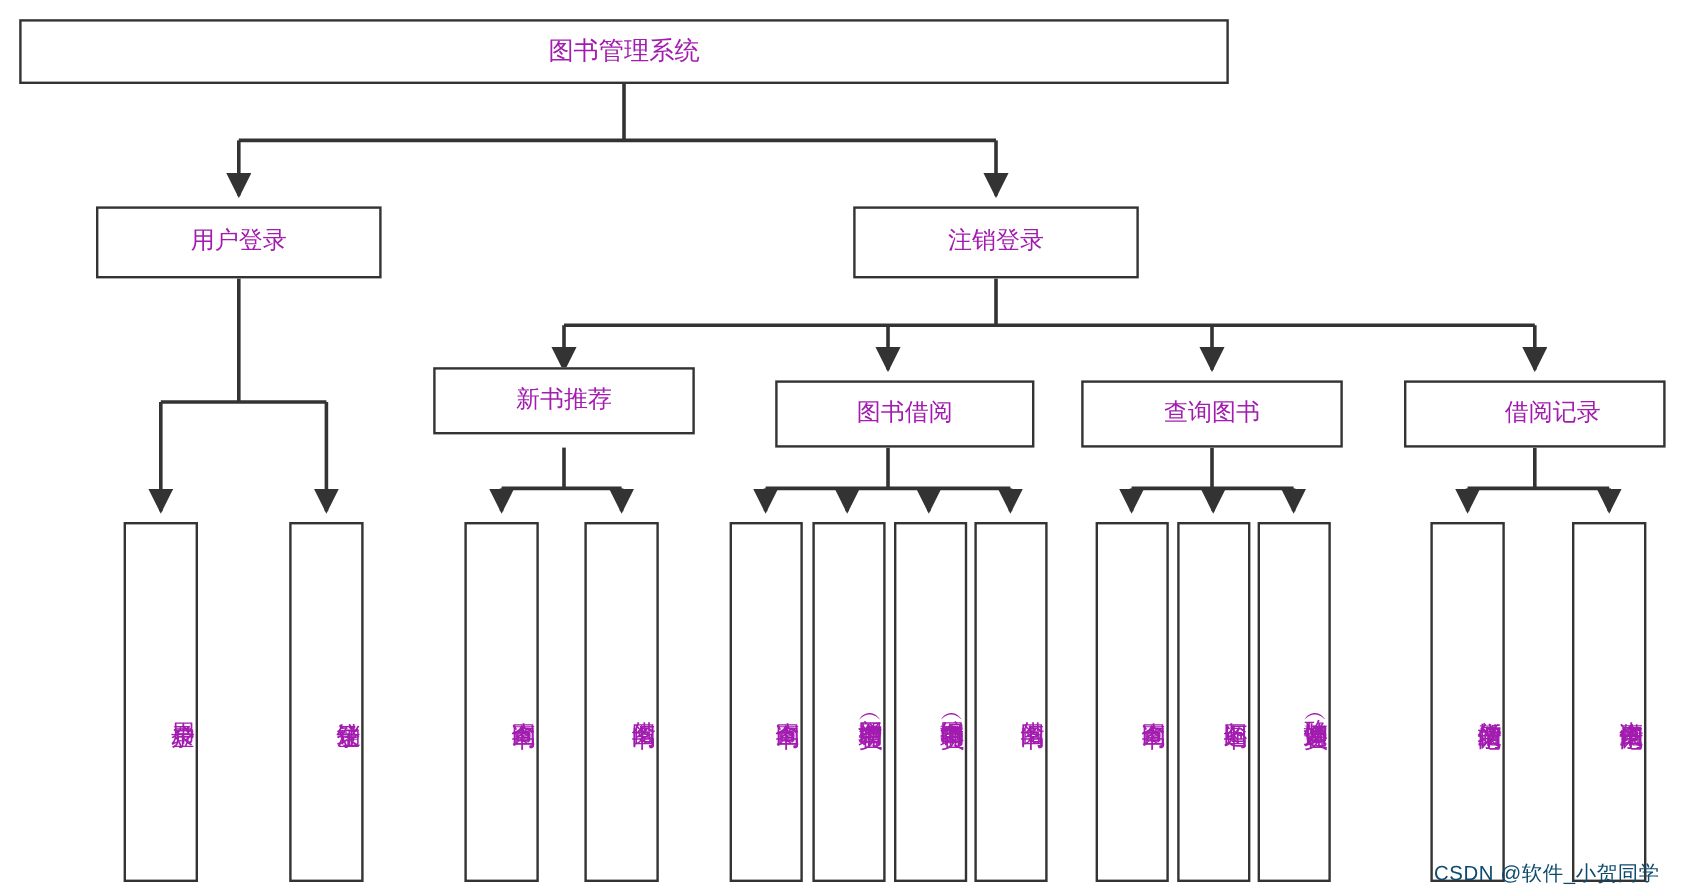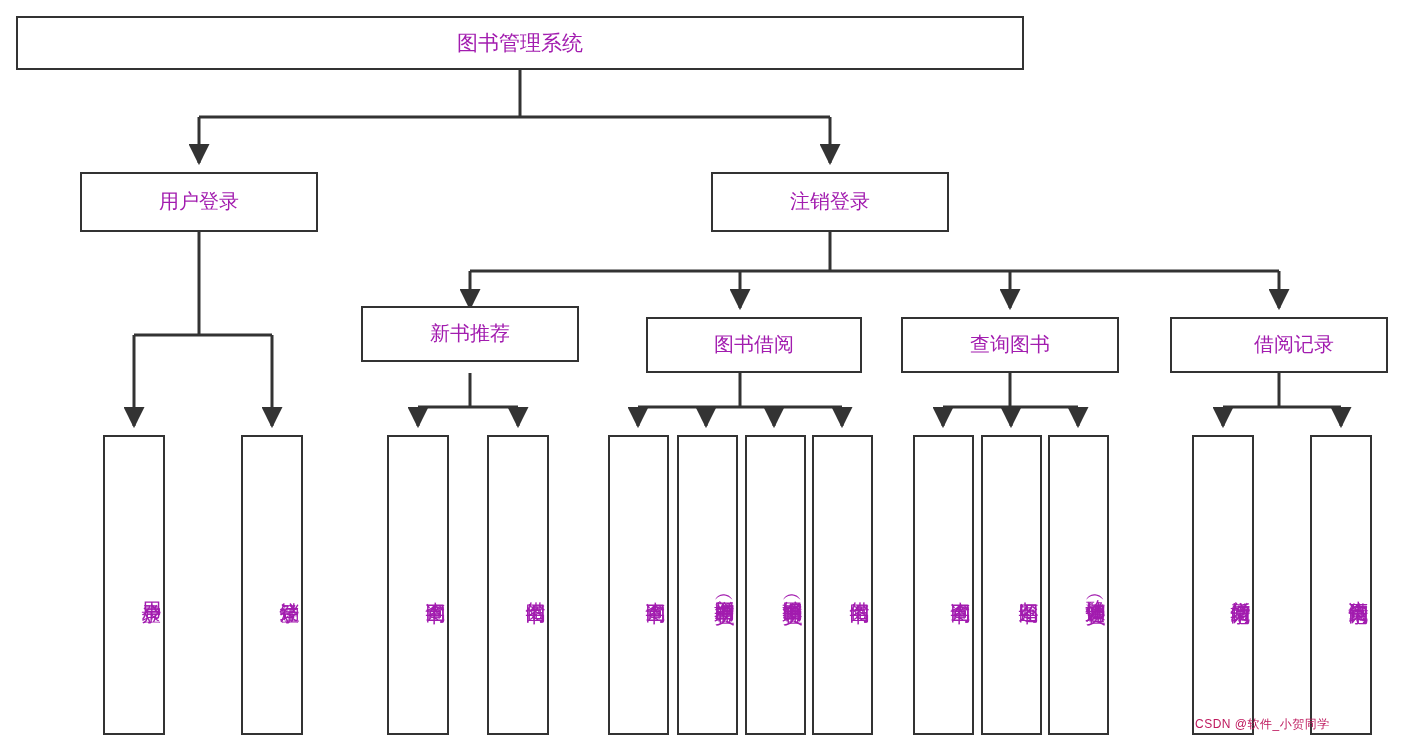--- a/index.html
+++ b/index.html
@@ -57,22 +57,22 @@
     letter-spacing: 1px;
   }
   .node.leaf .vtext {
     writing-mode: vertical-rl;
     text-orientation: upright;
     white-space: nowrap;
     display: block;
   }
   .watermark {
     position: absolute;
-    font-size: 12px;
-    color: #be185d;
+    font-size: 17px;
+    color: #0c4a6e;
     white-space: nowrap;
     letter-spacing: 0.5px;
   }
 </style>
 </head>
 <body>
 
 <div id="canvas">
 
   <svg id="edges" viewBox="0 0 1405 747" xmlns="http://www.w3.org/2000/svg">

